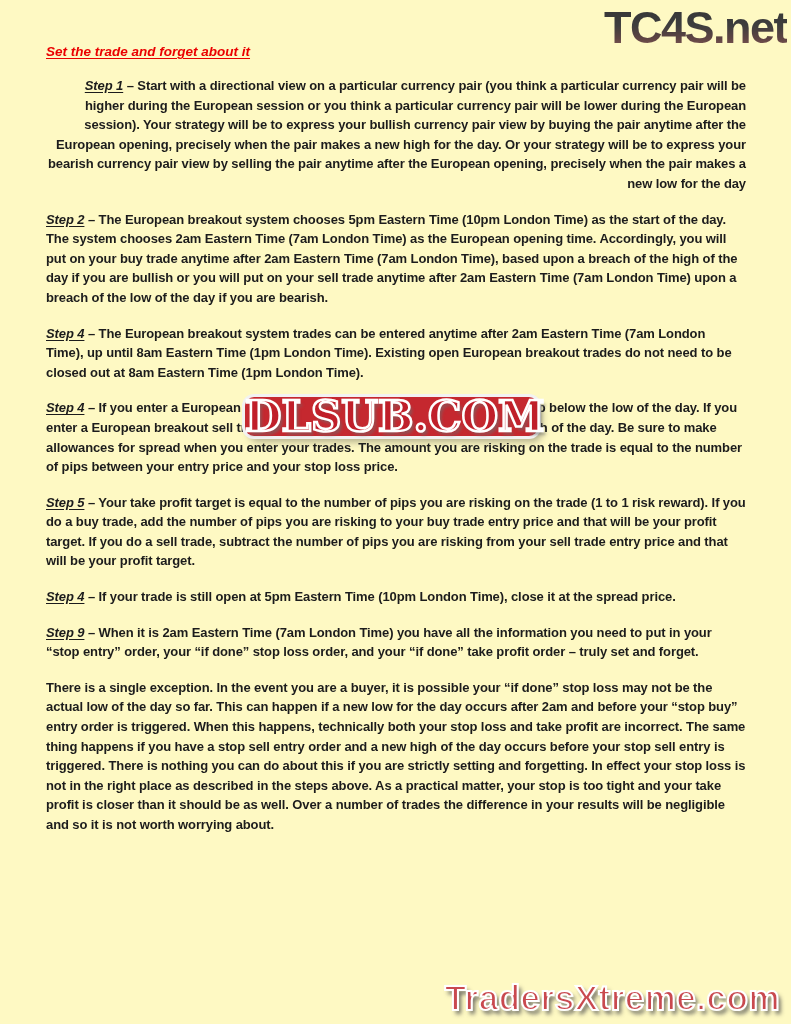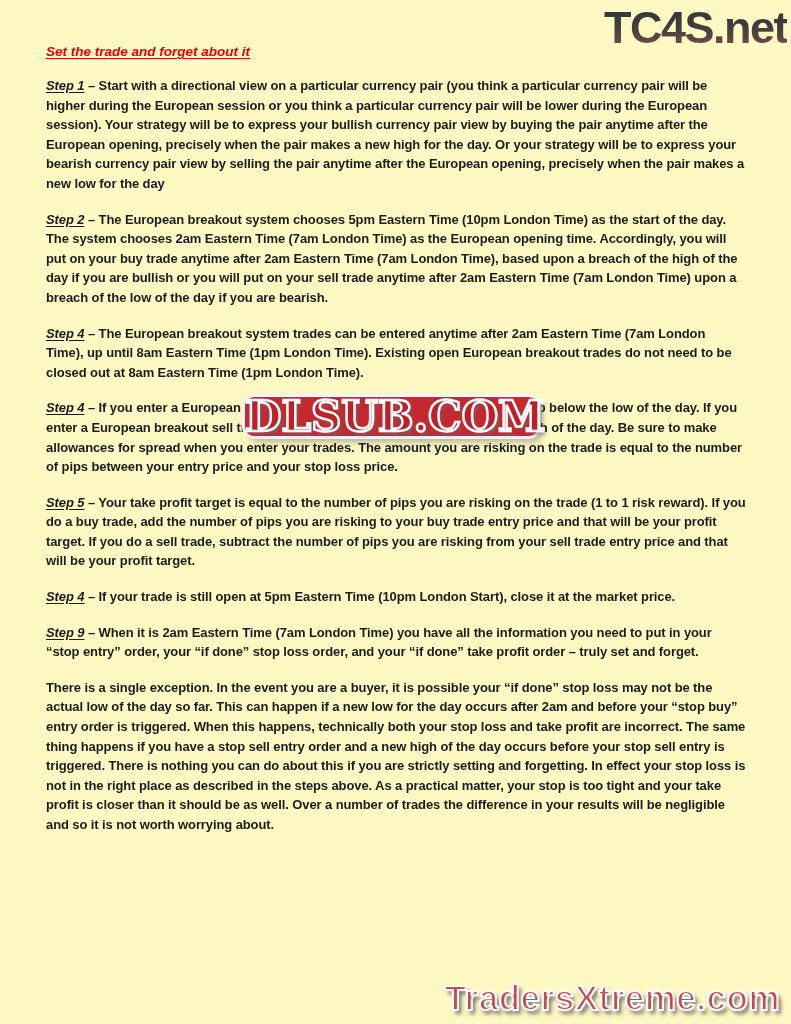--- a/index.html
+++ b/index.html
@@ -35,21 +35,21 @@
     margin:0; padding-top:44px;
     font-size:13.5px; font-style:italic;
     color:#ea0000;
   }
   .tagline > span { text-decoration:underline; text-underline-offset:2px; }
 
   p.para {
     margin:0; padding-top:16px;
     font-size:13px; line-height:19.6px; letter-spacing:-0.1px;
   }
-  p.para.first { padding-top:17px; }
+  p.para.first { padding-top:17px;text-align:right; }
   .step-label { font-style:italic; text-decoration:underline; text-underline-offset:2px; }
 
   
   .step4-holder { position:relative; }
   .watermark {
     position:absolute; top:15px; left:199px;
     width:293px; height:39px;
     background:#c5282f;
     border-radius:9px;
     display:flex; align-items:center; justify-content:flex-start;
@@ -93,21 +93,21 @@
     <p class="para"><span class="step-label">Step 2</span> <span>– The European breakout system chooses 5pm Eastern Time (10pm London Time) as the start of the day. The system chooses 2am Eastern Time (7am London Time) as the European opening time.  Accordingly, you will put on your buy trade anytime after 2am Eastern Time (7am London Time), based upon a breach of the high of the day if you are bullish or you will put on your sell trade anytime after 2am Eastern Time (7am London Time) upon a breach of the low of the day if you are bearish.</span></p>
 
     <p class="para"><span class="step-label">Step 4</span> <span>– The European breakout system trades can be entered anytime after 2am Eastern Time (7am London Time), up until 8am Eastern Time (1pm London Time). Existing open European breakout trades do not need to be closed out at 8am Eastern Time (1pm London Time).</span></p>
 
     <p class="para step4-holder"><span class="step-label">Step 4</span> <span>– If you enter a European breakout buy trade, your stop loss is placed 1 pip below the low of the day. If you enter a European breakout sell trade, your stop loss is placed 1 pip above the high of the day. Be sure to make allowances for spread when you enter your trades. The amount you are risking on the trade is equal to the number of pips between your entry price and your stop loss price.</span><span class="watermark">
           <span class="watermark-text">DLSUB.COM</span>
         </span></p>
 
     <p class="para"><span class="step-label">Step 5</span> <span>– Your take profit target is equal to the number of pips you are risking on the trade (1 to 1 risk reward). If you do a buy trade, add the number of pips you are risking to your buy trade entry price and that will be your profit target. If you do a sell trade, subtract the number of pips you are risking from your sell trade entry price and that will be your profit target.</span></p>
 
-    <p class="para"><span class="step-label">Step 4</span> <span>– If your trade is still open at 5pm Eastern Time (10pm London Start), close it at the market price.</span></p>
+    <p class="para"><span class="step-label">Step 4</span> <span>– If your trade is still open at 5pm Eastern Time (10pm London Time), close it at the spread price.</span></p>
 
     <p class="para"><span class="step-label">Step 9</span> <span>– When it is 2am Eastern Time (7am London Time) you have all the information you need to put in your “stop entry” order, your “if done” stop loss order, and your “if done” take profit order – truly set and forget.</span></p>
 
     <p class="para">There is a single exception. In the event you are a buyer, it is possible your “if done” stop loss may not be the actual low of the day so far. This can happen if a new low for the day occurs after 2am and before your “stop buy” entry order is triggered. When this happens, technically both your stop loss and take profit are incorrect. The same thing happens if you have a stop sell entry order and a new high of the day occurs before your stop sell entry is triggered. There is nothing you can do about this if you are strictly setting and forgetting. In effect your stop loss is not in the right place as described in the steps above. As a practical matter, your stop is too tight and your take profit is closer than it should be as well. Over a number of trades the difference in your results will be negligible and so it is not worth worrying about.</p>
 
   </div>
 
   <div class="logo-bottom">TradersXtreme.com</div>
 
 </div>

